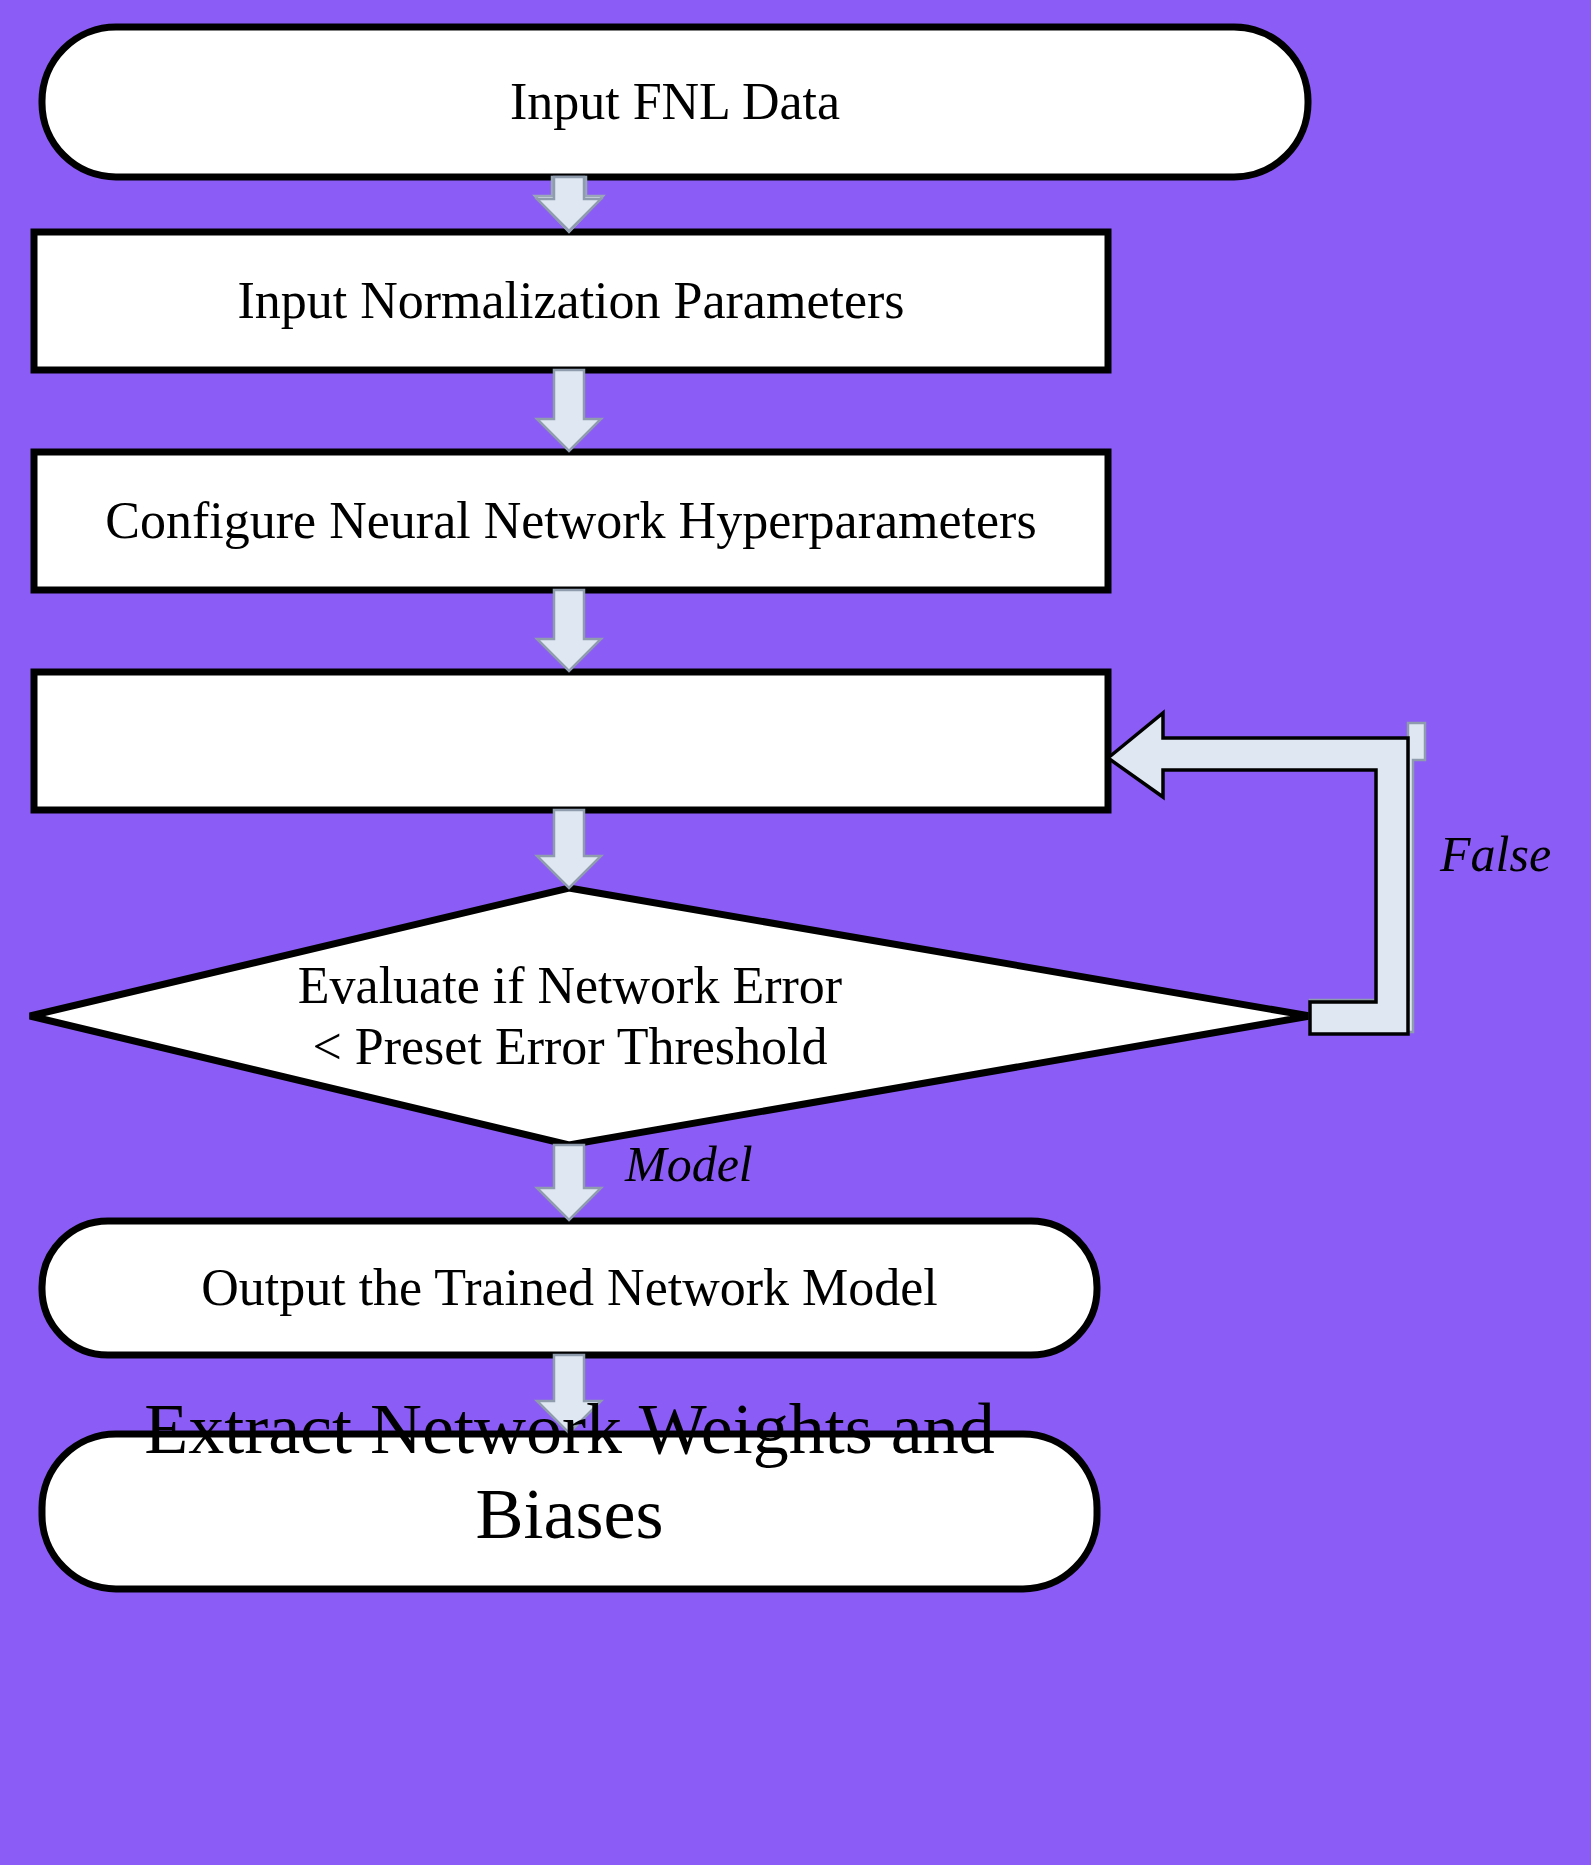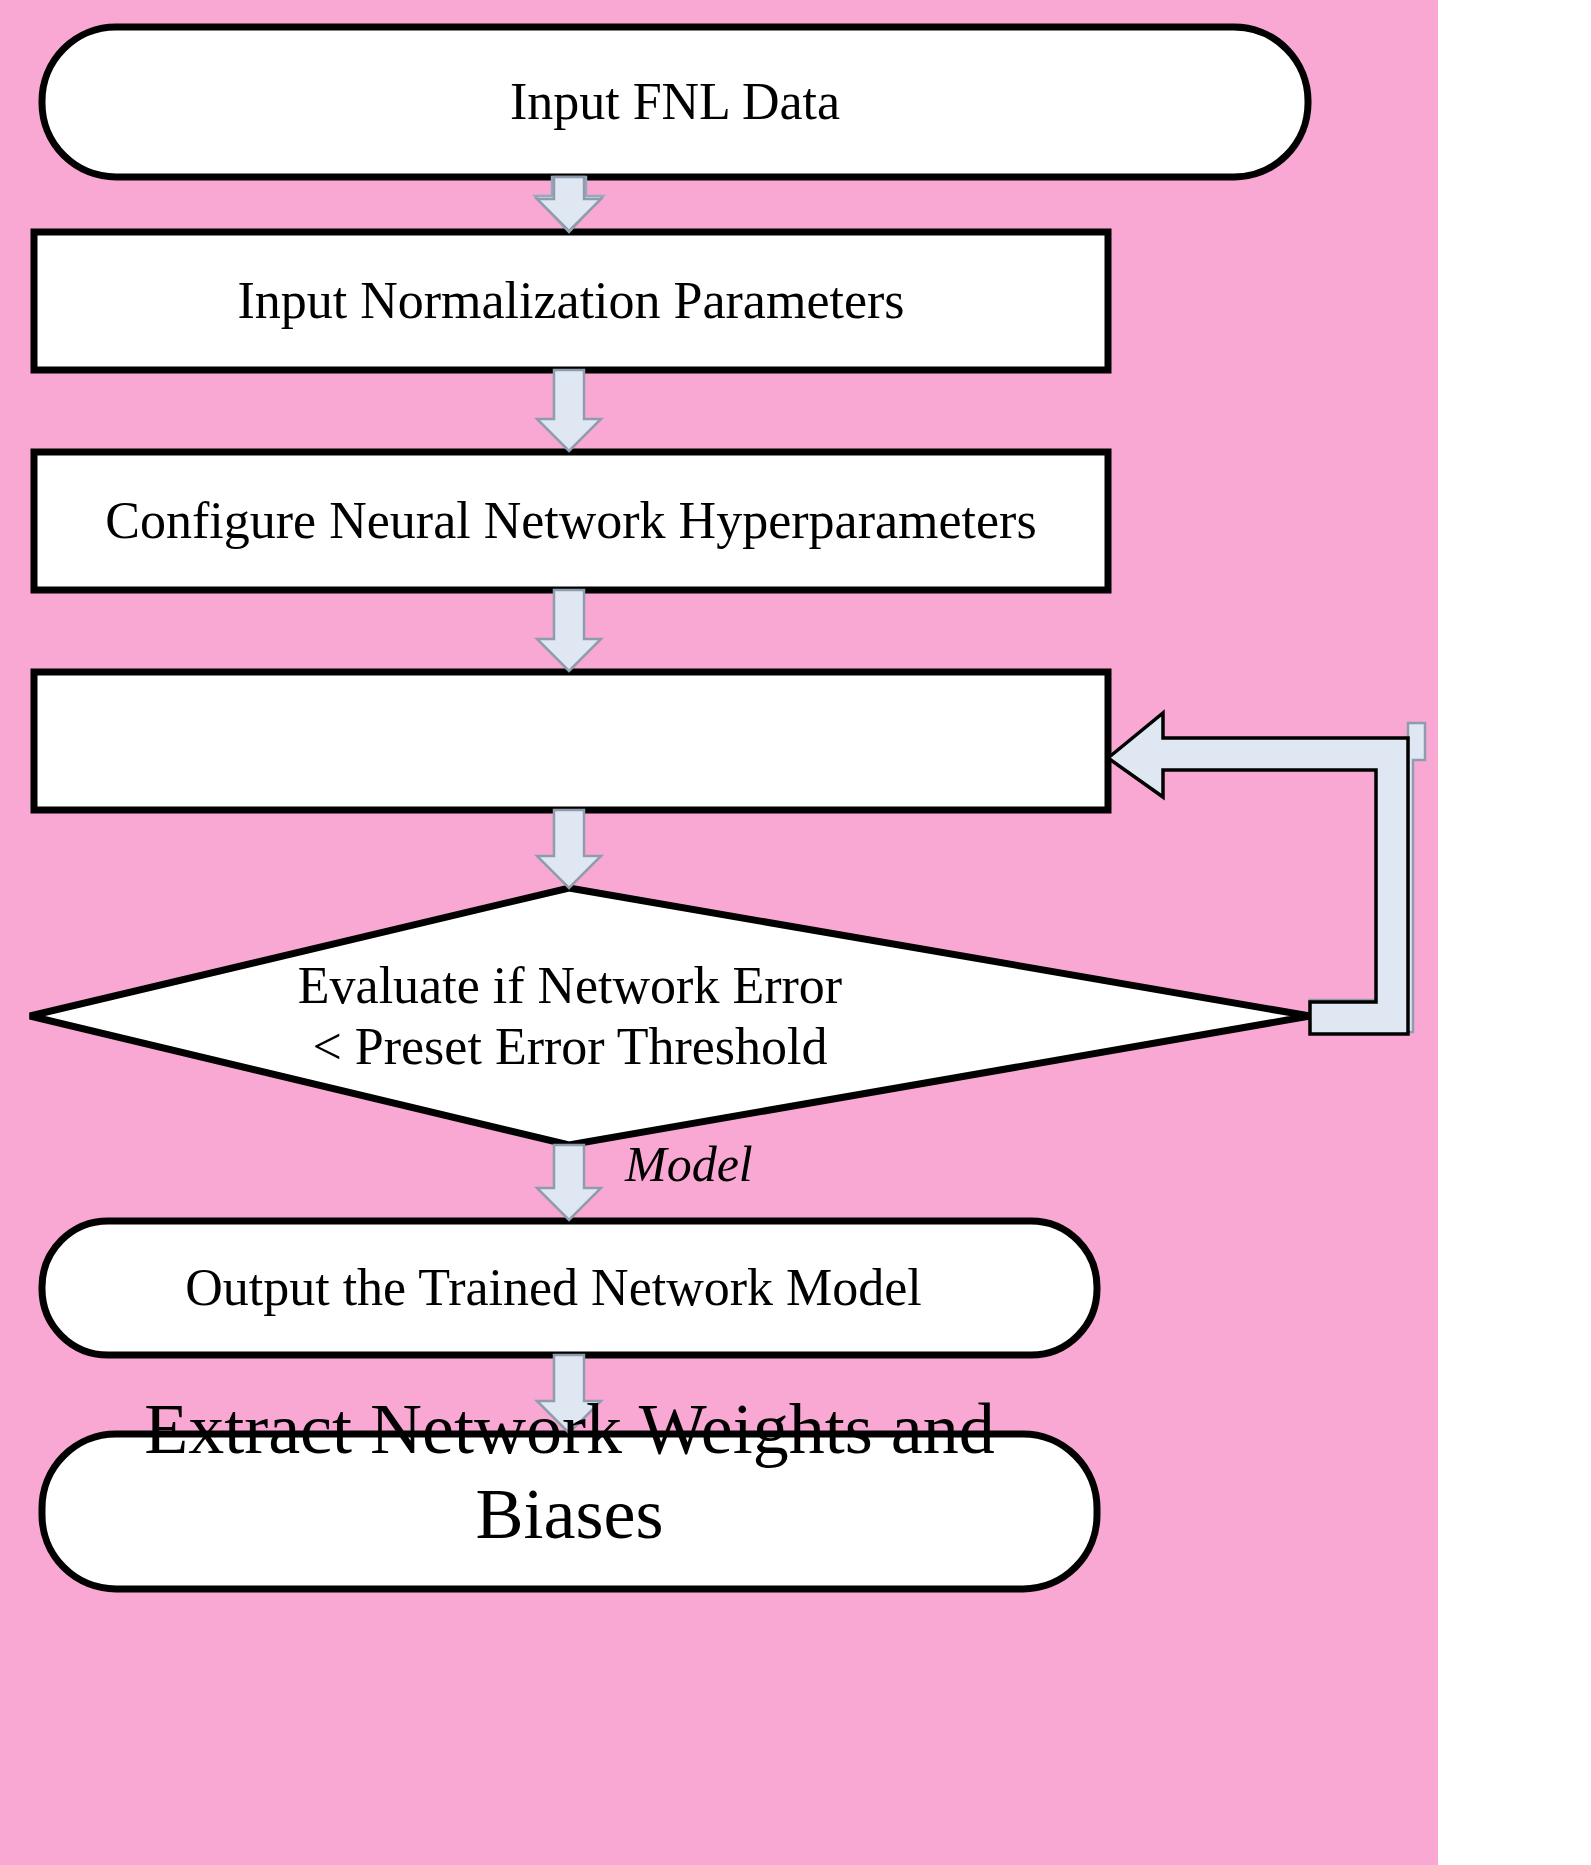--- a/index.html
+++ b/index.html
@@ -5,23 +5,23 @@
   html, body {
     margin: 0;
     padding: 0;
     background: #ffffff;
   }
   body {
     font-family: "Liberation Serif", "DejaVu Serif", serif;
   }
   #canvas {
     position: relative;
-    width: 1438px;
+    width: 1591px;
     height: 1865px;
-    background: #f9a8d4;
+    background: #8b5cf6;
     overflow: hidden;
   }
   #flow-svg {
     position: absolute;
     left: 0;
     top: 0;
     width: 1591px;
     height: 1865px;
   }
   .node-text {
@@ -107,21 +107,21 @@
   <div class="node-text" style="left:42px; top:27px; width:1266px; height:150px; font-size:52px;">Input FNL Data</div>
 
   <div class="node-text" style="left:34px; top:232px; width:1074px; height:138px; font-size:52px;text-align:center;">Input Normalization Parameters</div>
 
   <div class="node-text" style="left:34px; top:452px; width:1074px; height:138px; font-size:52px;">Configure Neural Network Hyperparameters</div>
 
 
   <div class="node-text" style="left:180px; top:930px; width:780px; height:172px; font-size:52px;">Evaluate if Network Error
 &lt; Preset Error Threshold</div>
 
-  <div class="node-text" style="left:26px; top:1221px; width:1055px; height:134px; font-size:52px;">Output the Trained Network Model</div>
+  <div class="node-text" style="left:42px; top:1221px; width:1055px; height:134px; font-size:52px;">Output the Trained Network Model</div>
 
   <div class="node-text" style="left:42px; top:1394px; width:1055px; height:155px; font-size:72px;">Extract Network Weights and Biases</div>
 
   <div class="edge-label" style="left:1440px; top:825px;">False</div>
 
   <div class="edge-label" style="left:625px; top:1135px;">Model</div>
 
 </div>
 
 </body></html>

